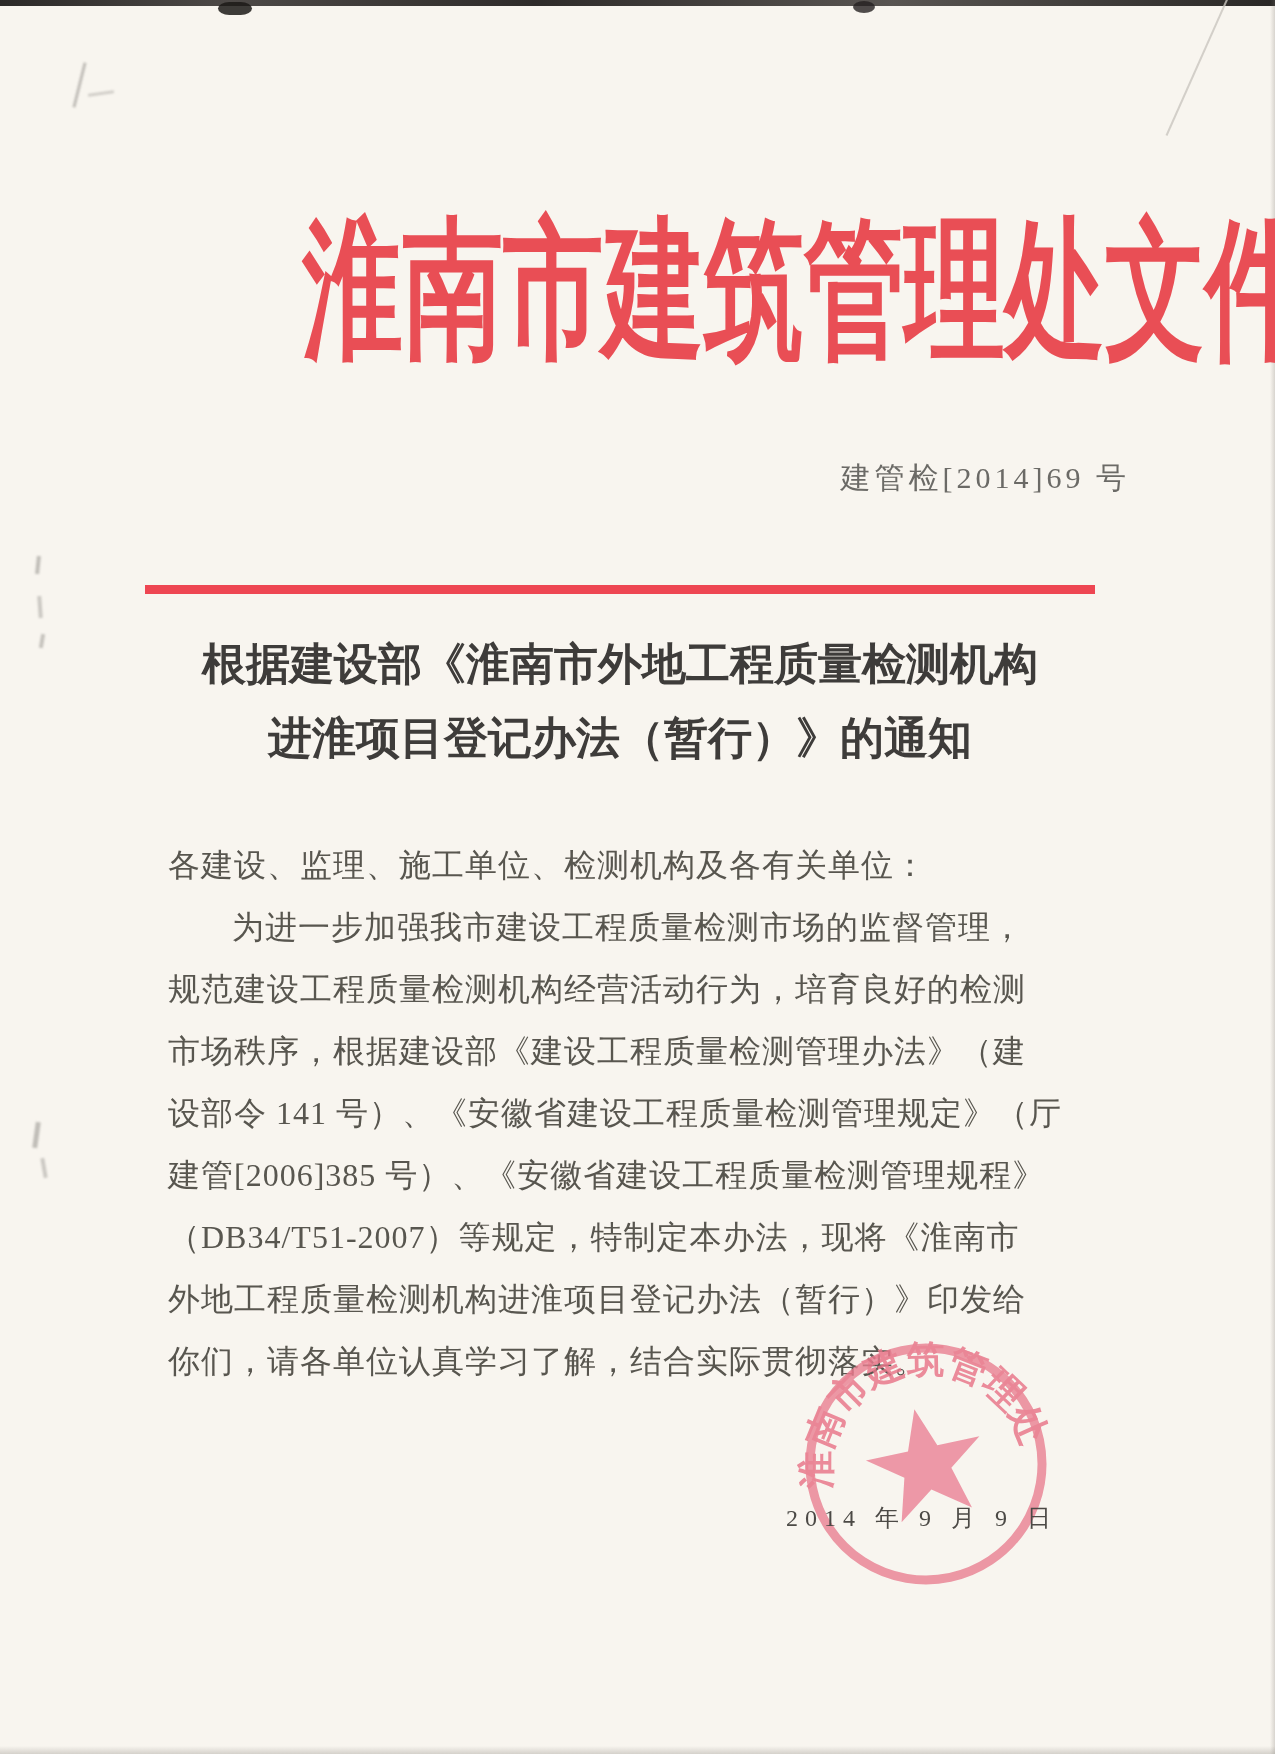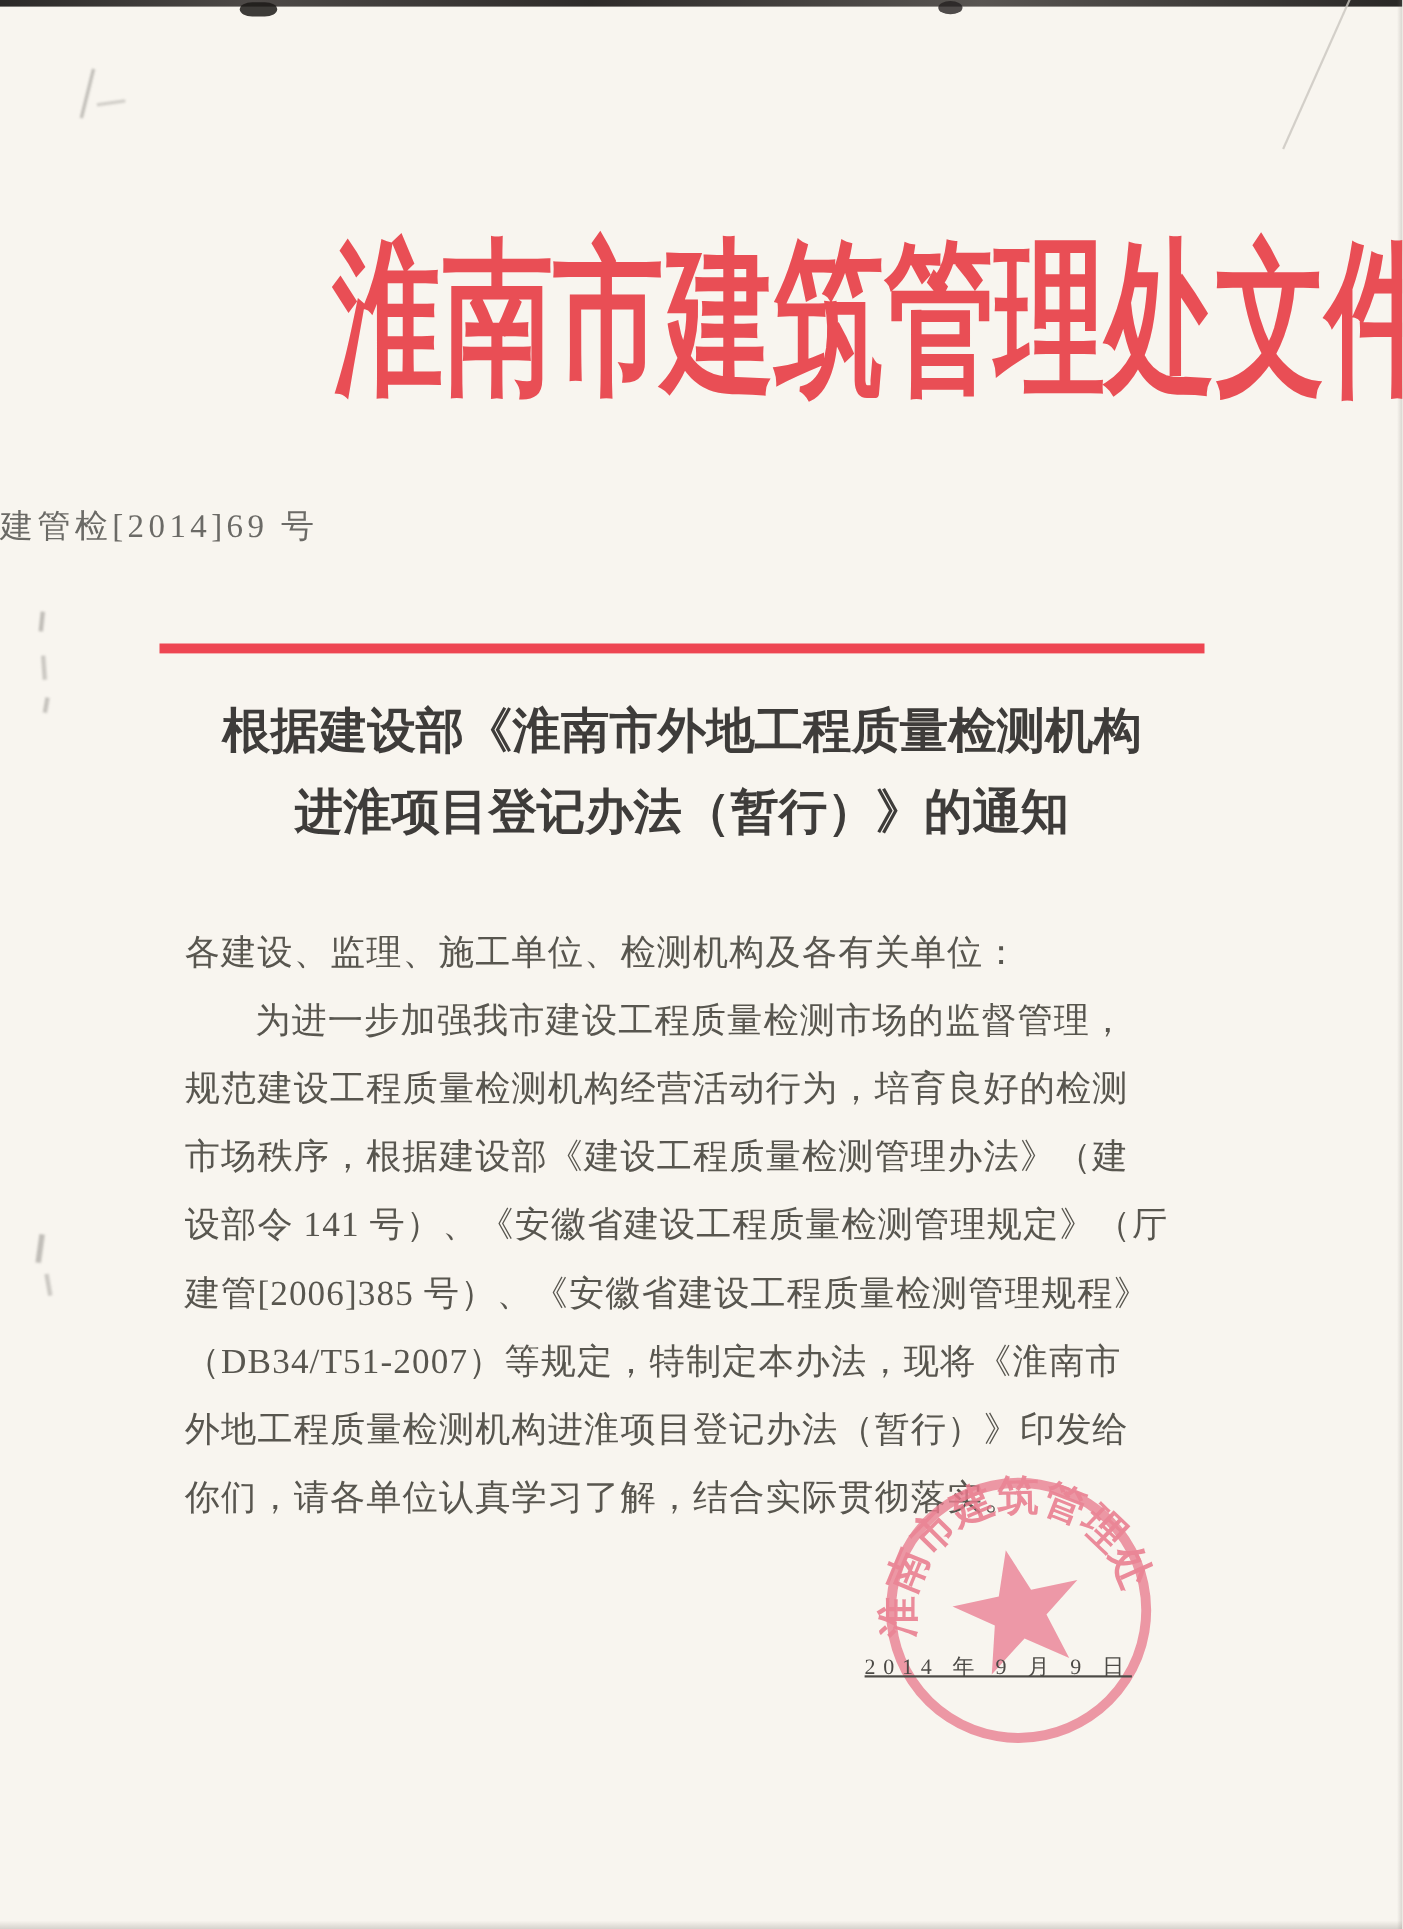--- a/index.html
+++ b/index.html
@@ -40,21 +40,21 @@
     font-size:152px;
     font-weight:bold;
     white-space:nowrap;
     line-height:1.1;
     margin-left:44px;
   }
   .header-title .squeeze{display:inline-block;transform:scaleX(.66);transform-origin:center;}
 
   .doc-number{
     position:absolute;left:0;top:458px;width:1130px;
-    text-align:left;
+    text-align:right;
     color:#6b6a66;
     font-size:30px;
     letter-spacing:4px;
   }
 
   .red-rule{
     position:absolute;left:145px;top:585px;width:950px;height:9px;
     background:#ee4652;
   }
 
@@ -80,24 +80,23 @@
 
   
   .stamp{
     position:absolute;left:798px;top:1336px;width:256px;height:256px;
     transform:rotate(-12deg);
     opacity:.88;
   }
   .date-line{
     position:absolute;left:786px;top:1502px;
     color:#4c4a46;
-    font-size:20px;
+    font-size:24px;
     letter-spacing:7px;
     white-space:nowrap;
-    text-decoration:underline;
   }
   .cc-line{
     position:absolute;left:190px;top:1558px;
     color:#5a5852;
     font-size:31px;
     letter-spacing:5px;
     white-space:nowrap;
   }
 </style>
 </head>

